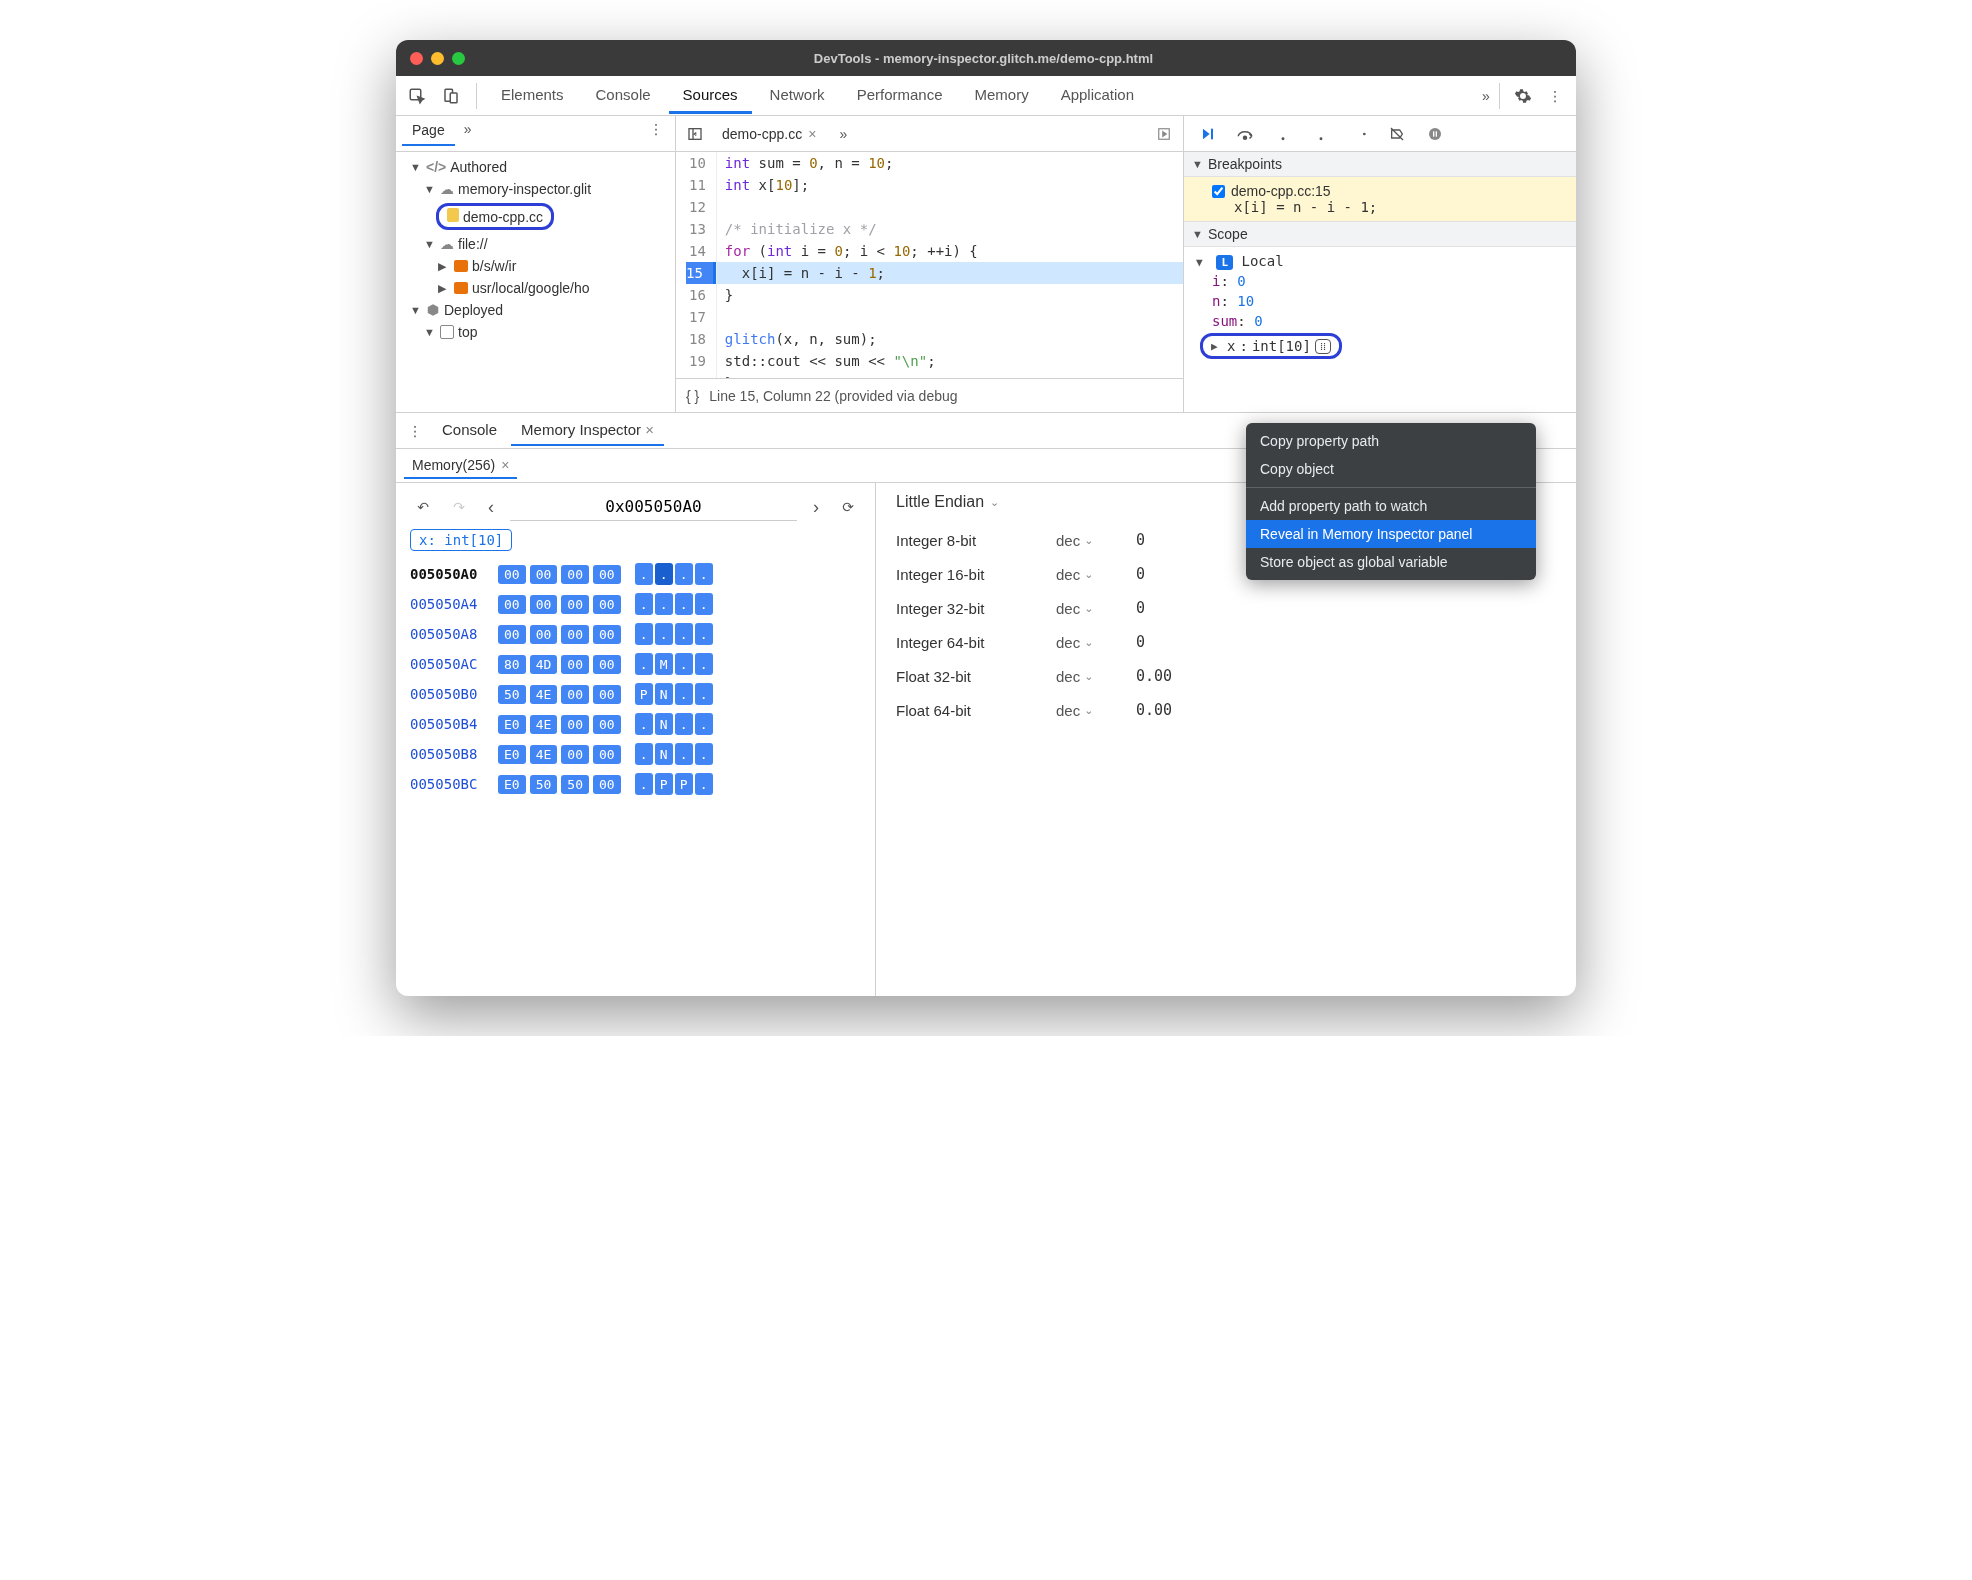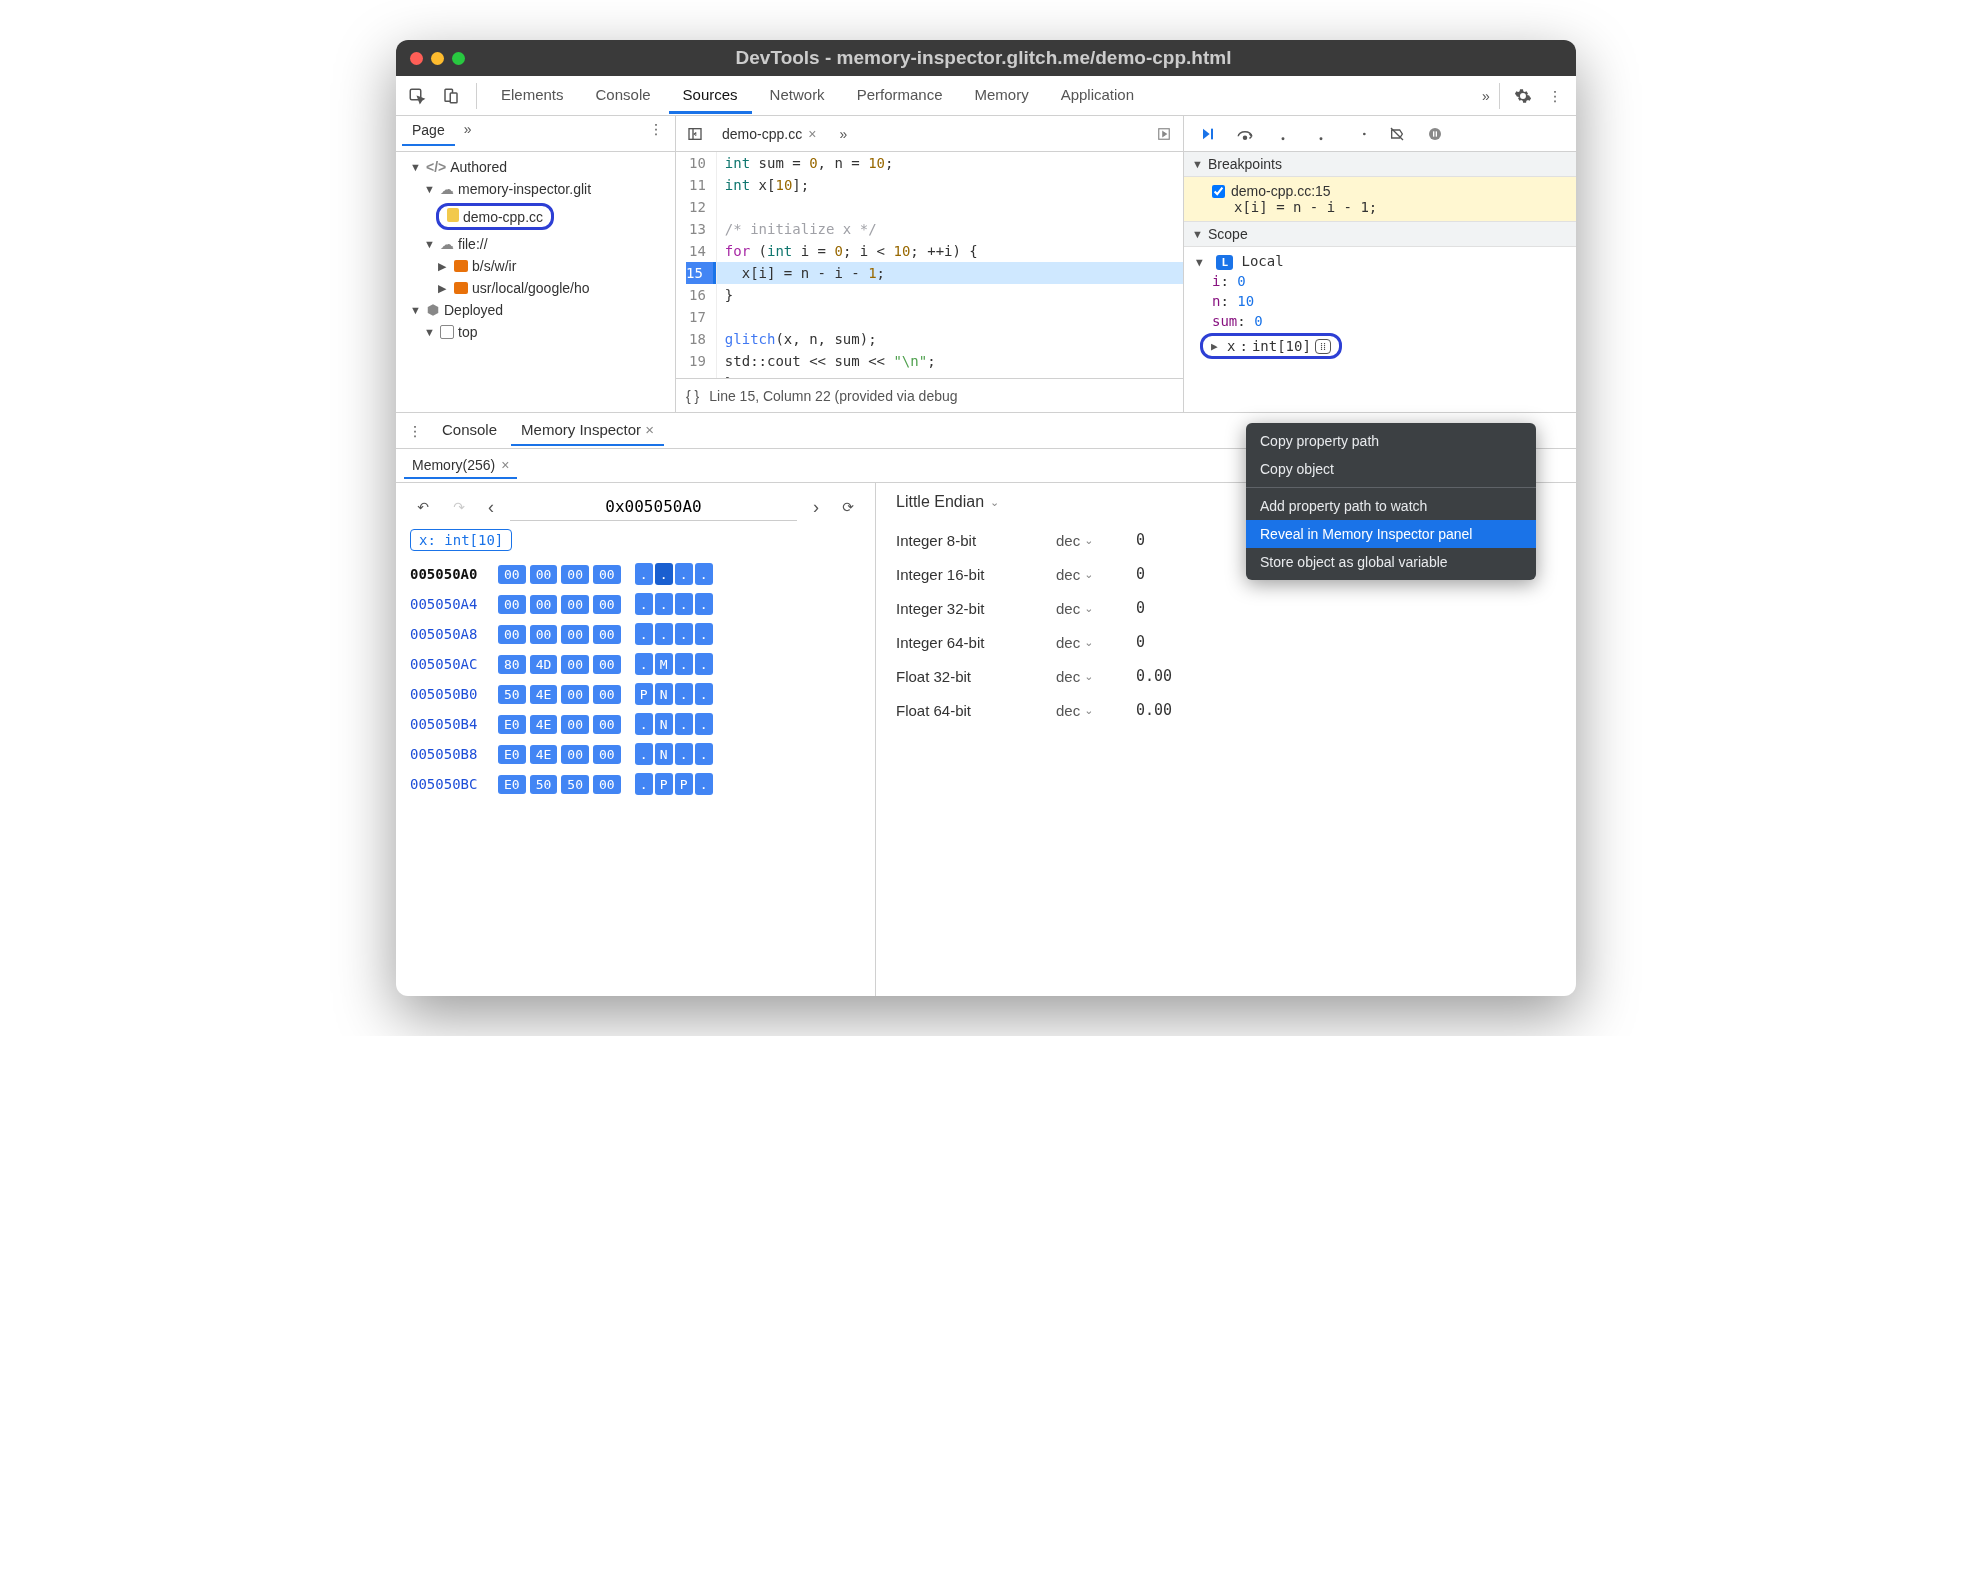--- a/index.html
+++ b/index.html
@@ -2,21 +2,21 @@
 <html><head>
 <meta charset="utf-8">
 <style>
 * { box-sizing: border-box; margin: 0; padding: 0; }
 body { font-family: -apple-system, BlinkMacSystemFont, "Segoe UI", sans-serif; font-size: 14px; background: #fff; color: #333; }
 .window { width: 1180px; height: 956px; margin: 40px auto; border-radius: 12px; box-shadow: 0 20px 60px rgba(0,0,0,0.4); overflow: hidden; background: #fff; display: flex; flex-direction: column; }
 .titlebar { background: #3a3a3a; height: 36px; display: flex; align-items: center; padding: 0 14px; color: #ccc; }
 .traffic { display: flex; gap: 8px; }
 .traffic span { width: 13px; height: 13px; border-radius: 50%; display: inline-block; }
 .tl-red { background: #ff5f57; } .tl-yellow { background: #febc2e; } .tl-green { background: #28c840; }
-.title { flex: 1; text-align: center; font-size: 19px; font-weight: 600; }
+.title { flex: 1; text-align: center; font-size: 13px; font-weight: 600; }
 
 .tabs-row { height: 40px; border-bottom: 1px solid #d0d0d0; display: flex; align-items: center; padding: 0 8px; }
 .inspect-icons { display: flex; gap: 8px; padding-right: 12px; border-right: 1px solid #d0d0d0; margin-right: 10px; }
 .ico-btn { width: 26px; height: 26px; display: flex; align-items: center; justify-content: center; color: #555; cursor: pointer; border-radius: 4px; }
 .ico-btn.active { color: #1a73e8; }
 .tabs { display: flex; gap: 4px; flex: 1; }
 .tab { padding: 8px 14px; color: #555; cursor: pointer; border-bottom: 3px solid transparent; font-size: 15px; }
 .tab.active { color: #111; border-bottom-color: #1a73e8; font-weight: 500; }
 .right-tabs { display: flex; gap: 6px; align-items: center; border-left: 1px solid #d0d0d0; padding-left: 10px; }
 .sidebar-left { width: 280px; border-right: 1px solid #d0d0d0; display: flex; flex-direction: column; }
@@ -38,21 +38,21 @@
 .editor-tabs { height: 36px; display: flex; align-items: center; border-bottom: 1px solid #d0d0d0; padding: 0 6px; gap: 6px; }
 .editor-tab { display: flex; align-items: center; gap: 6px; padding: 4px 8px; font-size: 14px; }
 .editor-tab .close { color: #888; cursor: pointer; }
 .code-area { flex: 1; display: flex; font-family: "Menlo", "Consolas", monospace; font-size: 14px; overflow: hidden; }
 .gutter { background: #fff; color: #888; text-align: right; padding: 0 10px; border-right: 1px solid #eee; }
 .gutter div { height: 22px; line-height: 22px; }
 .code-lines { flex: 1; }
 .code-line { height: 22px; line-height: 22px; padding-left: 8px; white-space: pre; }
 .code-line.hl { background: #cfe8ff; }
 .gutter div.hl { background: #4285f4; color: #fff; border-right: 3px solid #1a73e8; margin-right: -10px; padding-right: 10px; }
-.kw { color: #a626a4; } .ty { color: #0f766e; } .num { color: #986801; } .cm { color: #a0a1a7; } .str { color: #50a14f; } .fn { color: #4078f2; }
+.kw { color: #a626a4; } .ty { color: #6d28d9; } .num { color: #986801; } .cm { color: #a0a1a7; } .str { color: #50a14f; } .fn { color: #4078f2; }
 .editor-status { height: 34px; border-top: 1px solid #d0d0d0; display: flex; align-items: center; padding: 0 10px; gap: 10px; font-size: 14px; color: #555; }
 
 .right-pane { width: 392px; display: flex; flex-direction: column; }
 .debug-toolbar { height: 36px; display: flex; align-items: center; gap: 12px; padding: 0 10px; border-bottom: 1px solid #d0d0d0; }
 .section-header { background: #f1f3f4; padding: 4px 8px; font-size: 14px; display: flex; align-items: center; gap: 4px; border-bottom: 1px solid #e0e0e0; }
 .breakpoint-item { background: #fff7d1; padding: 6px 10px 6px 28px; font-size: 14px; border-bottom: 1px solid #e0e0e0; }
 .bp-row { display: flex; align-items: center; gap: 6px; }
 .bp-code { font-family: monospace; padding-left: 22px; }
 .scope-body { padding: 4px 8px; font-family: monospace; font-size: 14px; position: relative; }
 .scope-row { padding: 2px 0 2px 20px; }

